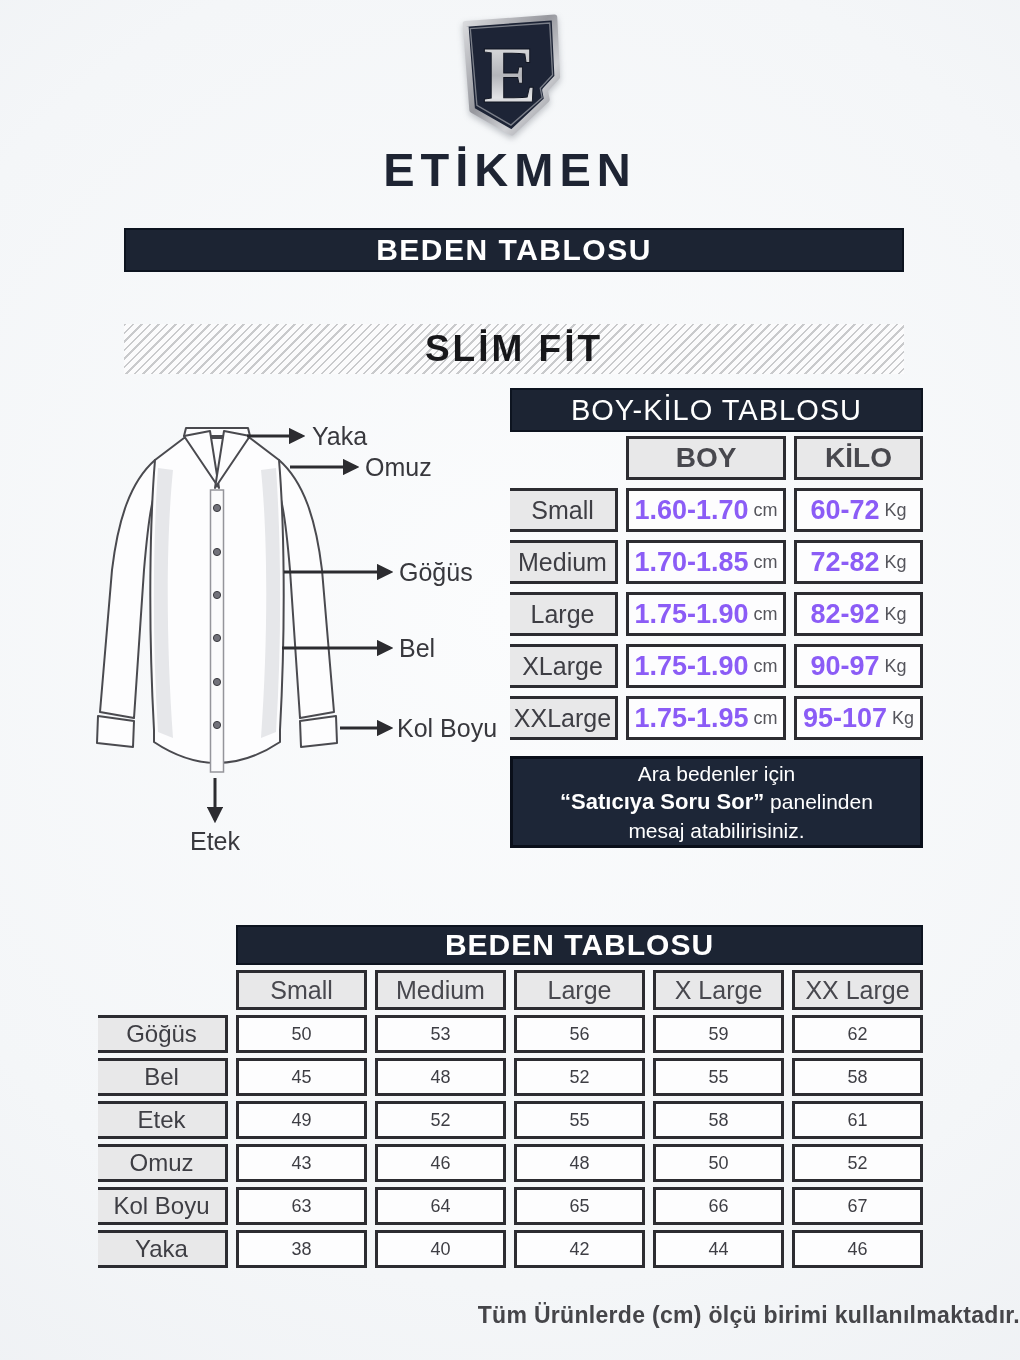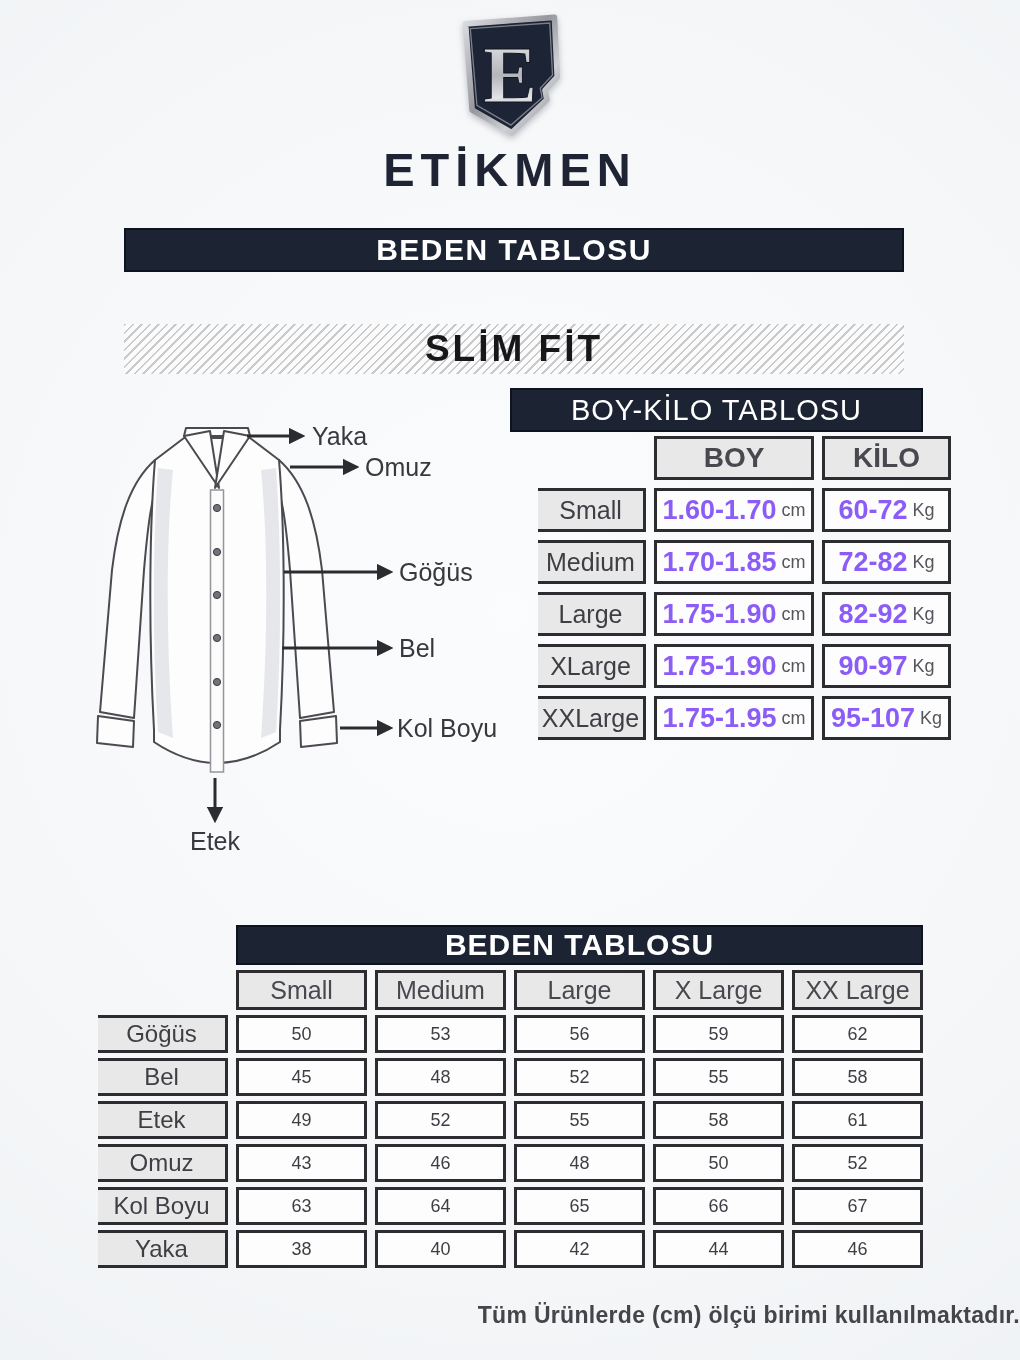--- a/index.html
+++ b/index.html
@@ -43,21 +43,21 @@
   .boykilo{position:absolute;left:510px;top:388px;width:413px;}
   .bk-title{
     box-sizing:border-box;height:44px;background:#1c2433;border:2px solid #0d1420;
     display:flex;align-items:center;justify-content:center;
     color:#fff;font-size:29px;font-weight:normal;letter-spacing:1px;text-align:right;
   }
   .bk-grid{
     margin-top:4px;display:grid;
     grid-template-columns:108px 160px 129px;
     grid-template-rows:44px repeat(5,44px);
-    column-gap:8px;row-gap:8px;margin-left:28px;
+    column-gap:8px;row-gap:8px;
   }
   .bk-grid .head{font-size:28px;font-weight:bold;color:#48484e;}
   .bk-grid .label{font-size:25px;}
   .bk-grid .value .v{font-size:27px;font-weight:bold;color:#8b5cf6;}
   .bk-grid .value .u{font-size:18px;color:#55555c;margin-left:5px;}
   
   .note{
     position:absolute;left:510px;top:756px;width:413px;height:92px;box-sizing:border-box;
     background:#1d2637;border:3px solid #0a0f1a;
     display:flex;flex-direction:column;align-items:center;justify-content:center;
@@ -226,20 +226,25 @@
           <span class="v">1.75-1.95</span>
           <span class="u">cm</span>
         </div>
       <div class="cell value">
           <span class="v">95-107</span>
           <span class="u">Kg</span>
         </div>
     </div>
   </section>
 
+  <aside class="note">
+    <div>Ara bedenler için</div>
+    <div><strong>“Satıcıya Soru Sor”</strong><span> panelinden</span></div>
+    <div>mesaj atabilirisiniz.</div>
+  </aside>
 
   <section class="beden">
     <div class="bt-banner">BEDEN TABLOSU</div>
 
     <div class="cell empty"></div>
     <div class="cell gray head">Small</div>
     <div class="cell gray head">Medium</div>
     <div class="cell gray head">Large</div>
     <div class="cell gray head">X Large</div>
     <div class="cell gray head">XX Large</div>

